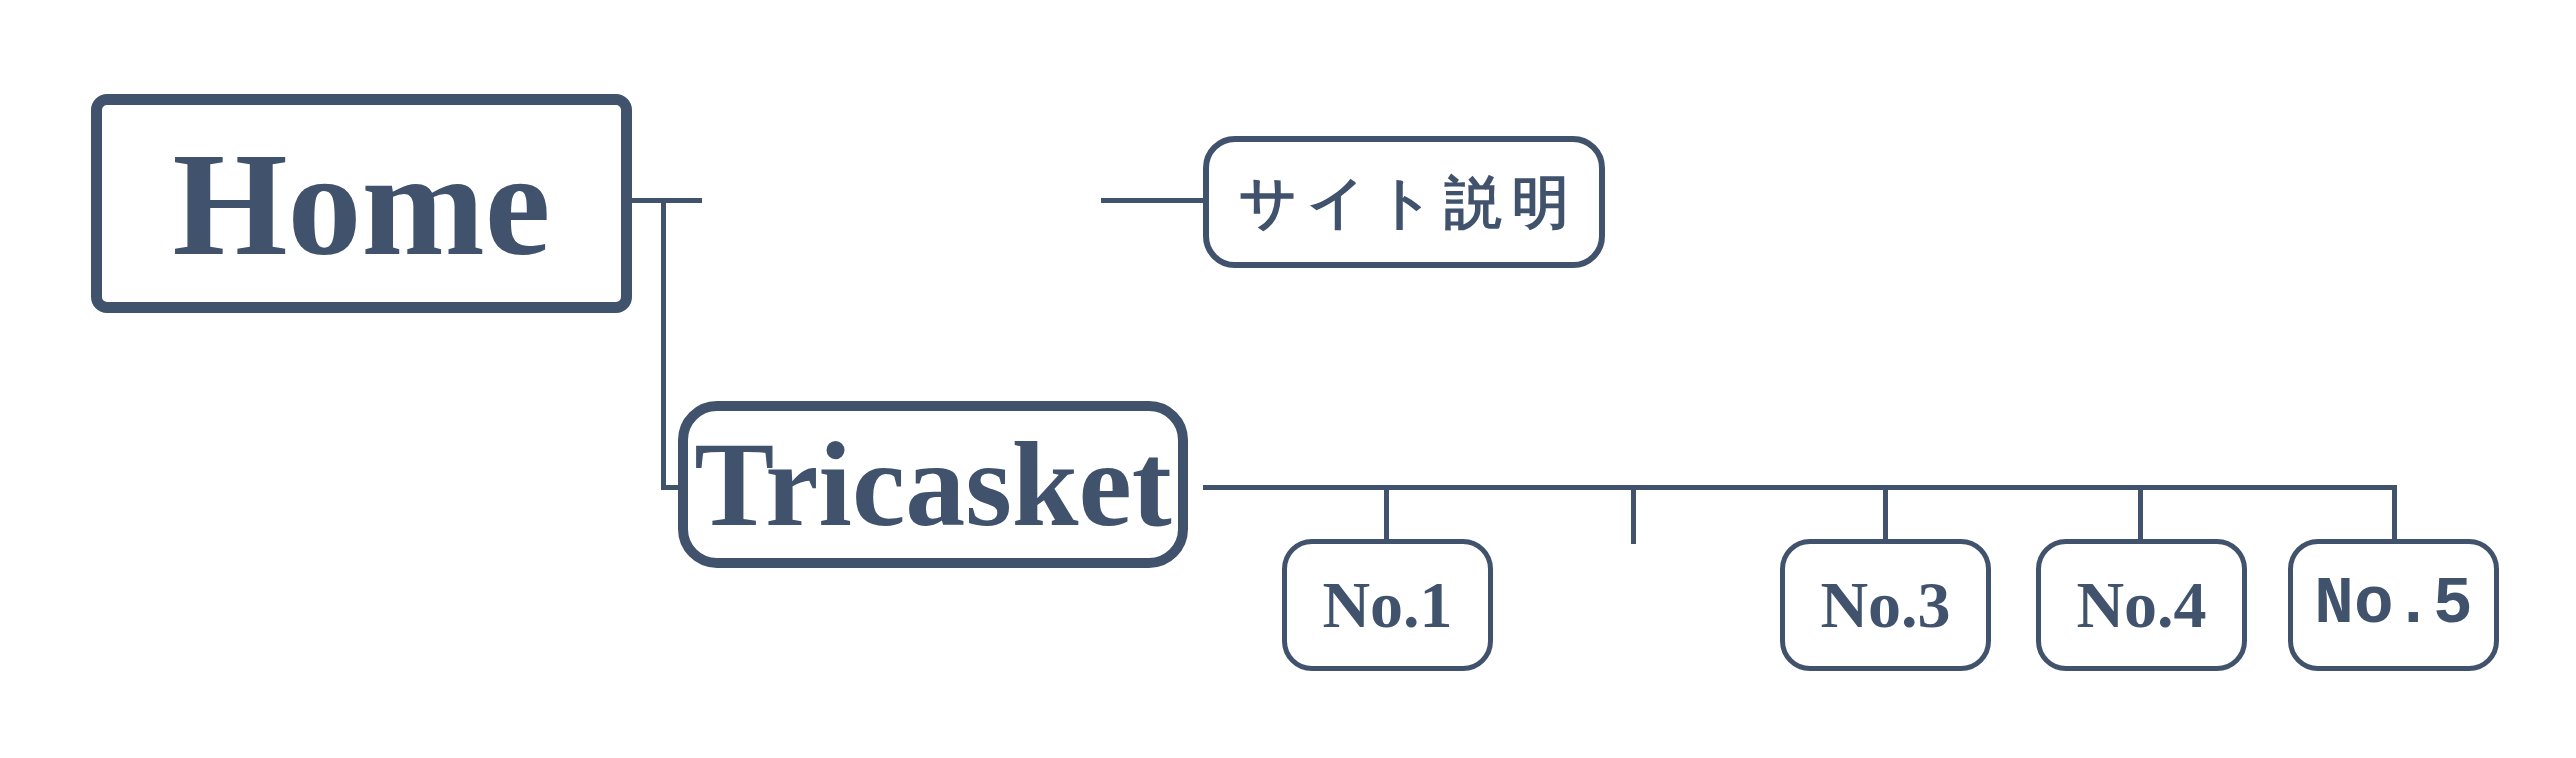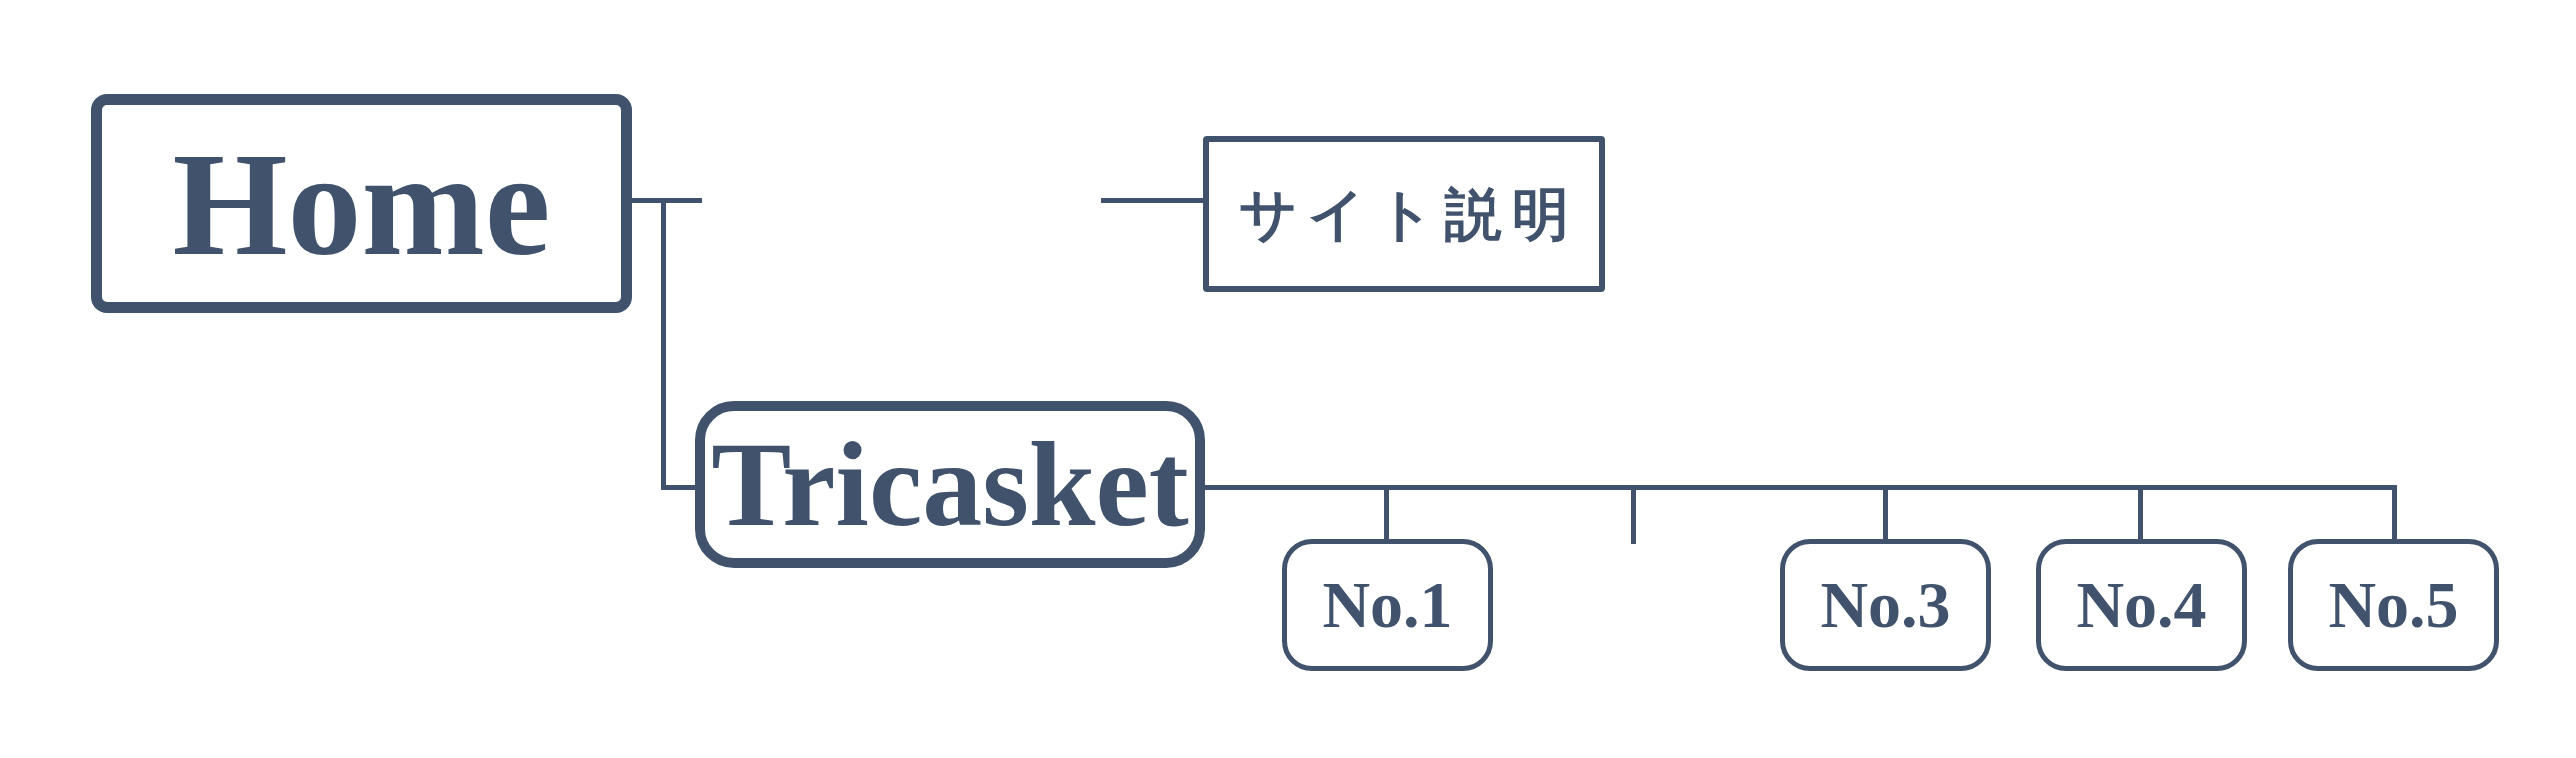--- a/index.html
+++ b/index.html
@@ -15,26 +15,26 @@
     border-style:solid; border-color:var(--accent);
     background:var(--bg); color:var(--accent);
     font-weight:bold; line-height:1; white-space:nowrap;
   }
   .line { position:absolute; background:var(--accent); }
 
   
   .n-home      { left:91px;  top:94px;  width:541px; height:219px; border-width:11px; border-radius:16px; font-size:148px; }
   
   .n-about     { left:702px; top:110px; width:399px; height:173px; border-width:8px;  border-radius:37px; font-size:118px; }
-  .n-tricasket { left:695px; top:401px; width:510px; height:167px; border-width:10px; border-radius:39px; font-size:120px; }
+  .n-tricasket { left:678px; top:401px; width:510px; height:167px; border-width:10px; border-radius:39px; font-size:120px; }
   
-  .n-sitedesc  { left:1203px; top:136px; width:402px; height:156px; border-width:6px; border-radius:4px; font-size:57px; letter-spacing:0.18em; padding-left:0.18em; }
+  .n-sitedesc  { left:1203px; top:136px; width:402px; height:132px; border-width:6px; border-radius:32px; font-size:57px; letter-spacing:0.18em; padding-left:0.18em; }
   .n-sub       { top:539px; width:211px; height:132px; border-width:5px; border-radius:30px; font-size:66px; }
   .n-no1 { left:1282px; } .n-no2 { left:1527px; } .n-no3 { left:1780px; }
-  .n-no4 { left:2036px; } .n-no5 { left:2288px; }
+  .n-no4 { left:2036px; } .n-no5 { left:2288px;font-family:Liberation Mono, monospace; }
 
   
   .c-home-junction   { left:631px;  top:198px; width:71px;   height:5px; }
   .c-junction-vert   { left:661px;  top:198px; width:5px;    height:292px; }
   .c-junction-tric   { left:661px;  top:485px; width:37px;   height:5px; }
   .c-about-sitedesc  { left:1101px; top:198px; width:104px;  height:5px; }
   .c-tric-trunk      { left:1203px; top:485px; width:1194px; height:5px; }
   .c-stub            { top:485px; width:5px; height:59px; }
   .c-stub1 { left:1384px; } .c-stub2 { left:1631px; } .c-stub3 { left:1883px; }
   .c-stub4 { left:2138px; } .c-stub5 { left:2392px; }

